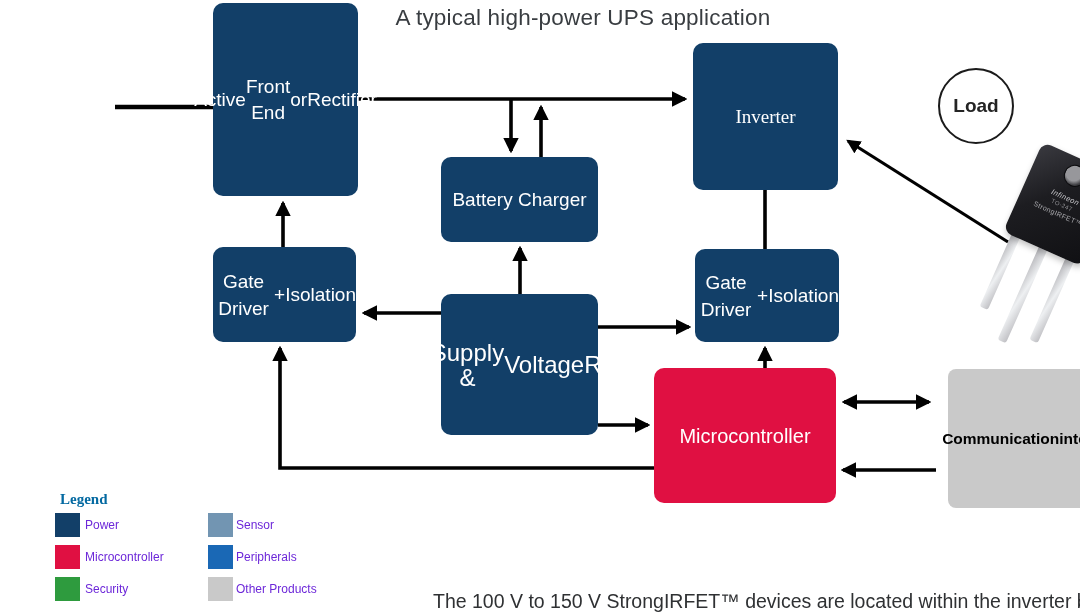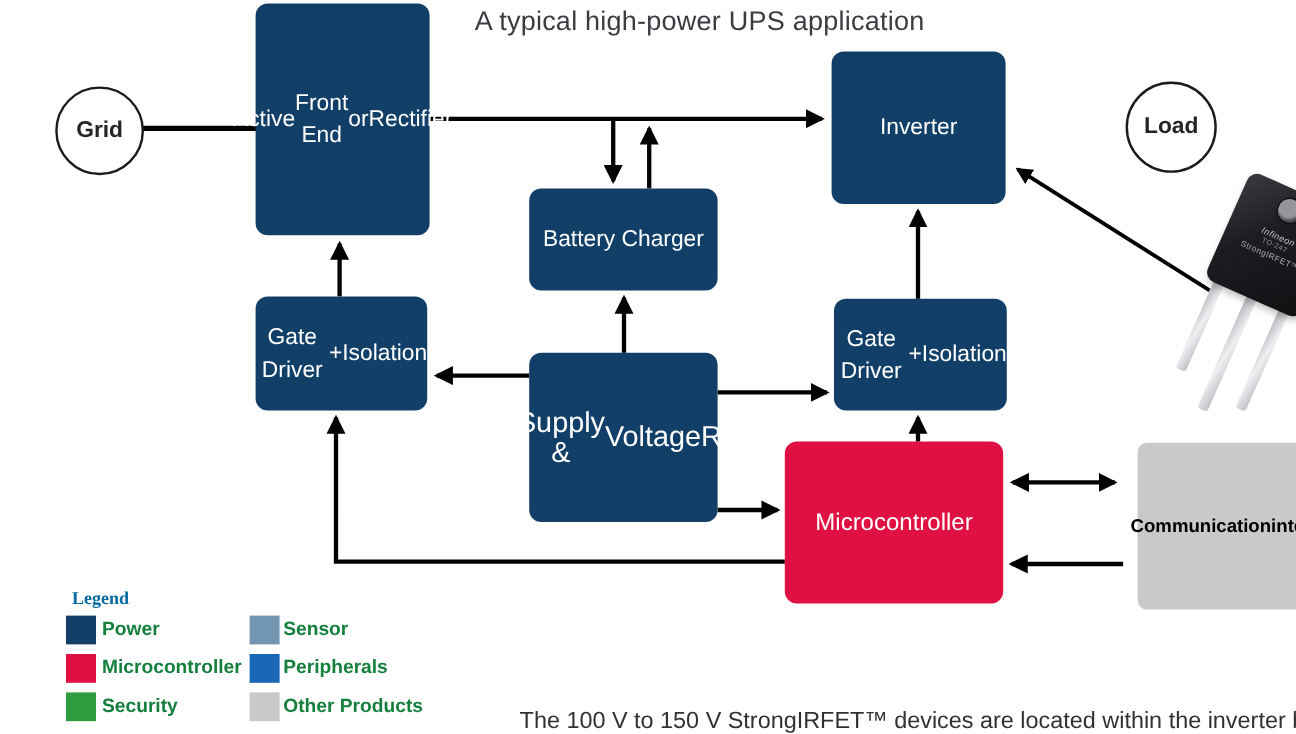--- a/index.html
+++ b/index.html
@@ -22,21 +22,21 @@
   .graybox{background:#C9C9C9;color:#000000;border-radius:8px;}
   .terminal{
     position:absolute;border:2.5px solid #1b1b1b;border-radius:50%;background:#fff;
     display:flex;align-items:center;justify-content:center;
     font-size:19px;color:#242424;font-weight:600;
   }
   #connections{left:0;top:0;position:absolute;width:1080px;height:612px;}
   
   #legend-title{left:17px;top:491px;font-size:15px;font-weight:600;color:#0369a1;font-family:Liberation Serif, serif;}
   .lg-sq{position:absolute;width:25px;height:24px;}
-  .lg-label{position:absolute;font-size:16px;font-weight:700;color:#15803d;line-height:24px;}
+  .lg-label{position:absolute;font-size:12px;font-weight:400;color:#6d28d9;line-height:24px;}
   
   #caption{
     left:390px;top:529px;width:700px;font-size:19.5px;line-height:29px;
     color:#2f3133;white-space:pre-wrap;
   }
   
   #fet{left:948px;top:150px;width:135px;height:190px;}
   #fet-rot{position:absolute;left:32px;top:6px;width:86px;transform:rotate(24deg);transform-origin:50% 20%;}
   #fet-body{
     position:relative;width:86px;height:98px;border-radius:9px;
@@ -84,35 +84,32 @@
       <line x1="398" y1="313" x2="321" y2="313" marker-end="url(#ah)"></line>
       <line x1="555" y1="327" x2="646" y2="327" marker-end="url(#ah)"></line>
       <line x1="555" y1="425" x2="605" y2="425" marker-end="url(#ah)"></line>
       <polyline points="611,468 237,468 237,348" marker-end="url(#ah)"></polyline>
       <line x1="801" y1="402" x2="886" y2="402" marker-start="url(#ah)" marker-end="url(#ah)"></line>
       <line x1="893" y1="470" x2="800" y2="470" marker-end="url(#ah)"></line>
       <line x1="965" y1="242" x2="805" y2="141" marker-end="url(#ah)" stroke-width="3.2"></line>
     </g>
   </svg>
 
-  <div class="terminal" style="left:3px;top:72px;width:70px;height:70px;">
-    <span>Grid</span>
-  </div>
   <div class="terminal" style="left:895px;top:68px;width:72px;height:72px;">
     <span>Load</span>
   </div>
 
   <div class="node navy" style="left:170px;top:3px;width:145px;height:193px;">
     <span>Active</span>
     <span>Front End</span>
     <span>or</span>
     <span>Rectifier</span>
   </div>
 
-  <div class="node navy" style="left:650px;top:43px;width:145px;height:127px;">
+  <div class="node navy" style="left:650px;top:43px;width:145px;height:147px;font-family:Liberation Serif, serif;">
     <span>Inverter</span>
   </div>
 
   <div class="node navy" style="left:398px;top:157px;width:157px;height:85px;">
     <span>Battery Charger</span>
   </div>
 
   <div class="node navy" style="left:170px;top:247px;width:143px;height:95px;line-height:27px;">
     <span>Gate Driver</span>
     <span>+</span>

